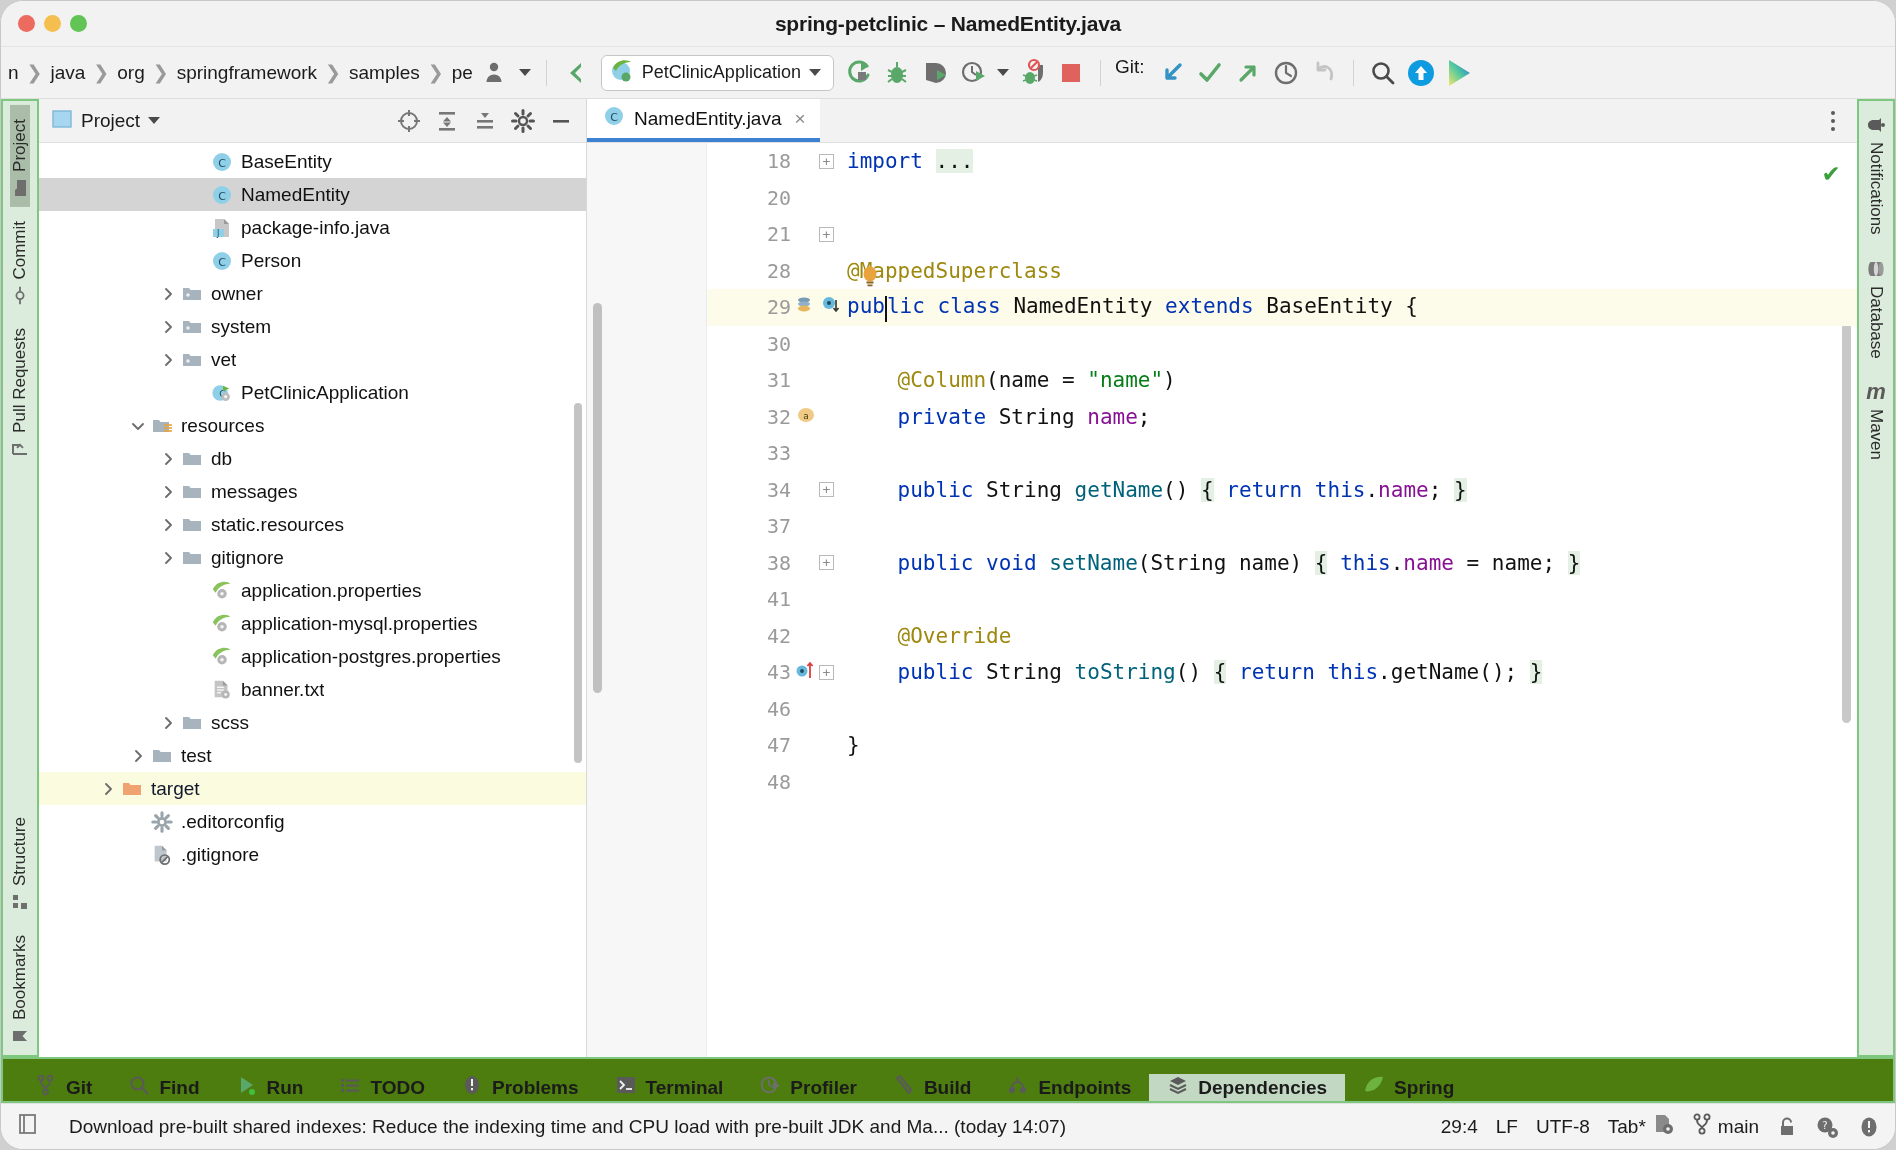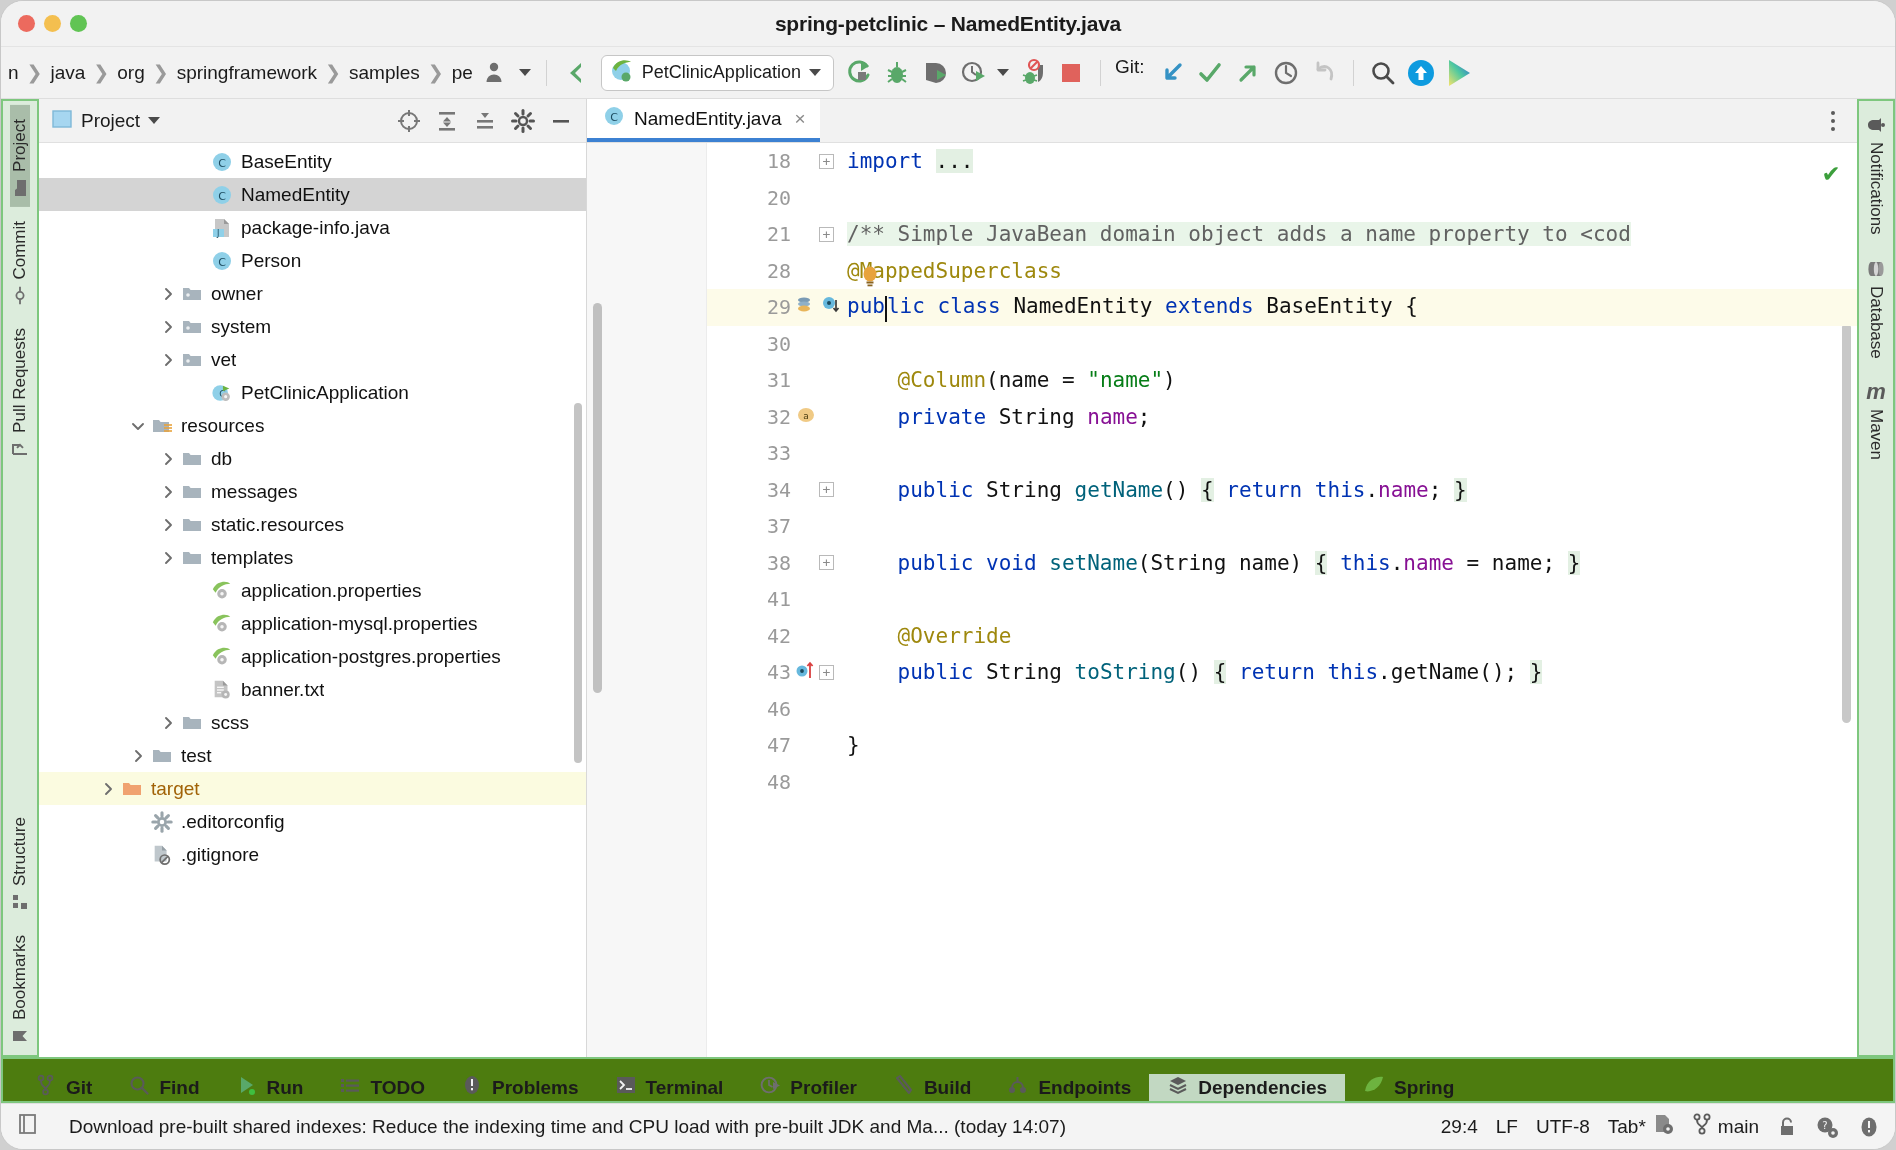--- a/index.html
+++ b/index.html
@@ -128,21 +128,21 @@
   .row.sel { background: #d4d4d4; }
   .row.hl { background: #fbfbe0; }
   .arrow {
     width: 18px; height: 18px; flex: 0 0 18px;
     display: inline-flex; align-items: center; justify-content: center;
     margin-right: 4px;
   }
   .arrow svg { display:block; }
   .ic { width: 22px; height: 22px; flex: 0 0 22px; margin-right: 8px; display:inline-flex;align-items:center;justify-content:center; }
   .lbl { overflow: hidden; }
-  .lbl.orange { color: #a16207; }
+  .lbl.orange { color: #0f172a; }
   .tree-scroll {
     position: absolute; right: 4px; top: 260px;
     width: 8px; height: 360px; border-radius: 4px; background: #c4c4c4;
   }
 
   
   .editor-region {
     flex: 1 1 auto; display: flex; flex-direction: column; min-width: 0;
     background: #fff;
   }
@@ -678,21 +678,21 @@
             <span class="arrow">
               <svg width="16" height="16" viewBox="0 0 16 16">
                 <path d="M6 3 L11 8 L6 13" stroke="#6e6e6e" stroke-width="1.9" fill="none" stroke-linecap="round" stroke-linejoin="round"></path>
               </svg>
             </span>
             <span class="ic">
               <svg width="22" height="22" viewBox="0 0 22 22">
                 <path d="M2 5 L8 5 L9.6 7 L20 7 L20 17 L2 17 Z" fill="#a8b4bd"></path>
               </svg>
             </span>
-            <span class="lbl">templates</span>
+            <span class="lbl">gitignore</span>
           </div>
           <div class="row">
             <span style="flex: 0 0 150px;"></span>
             <span class="arrow"></span>
             <span class="ic">
               <svg width="24" height="24" viewBox="0 0 24 24">
                 <path d="M2 10 C7 0 18 1 21 4 C15 4 8 7 5 14 Z" fill="#89c35c"></path>
                 <circle cx="12" cy="15" r="5.2" fill="#b6b6b6"></circle>
                 <circle cx="12" cy="15" r="1.9" fill="#f5f5f5"></circle>
               </svg>
@@ -852,21 +852,20 @@
               <span class="fold">+</span>
               <span class="ctext"><span class="impblue">import </span><span class="brhl">...</span></span>
             </div>
             <div class="cl">
               <span class="ln">20</span>
               <span class="ctext"></span>
             </div>
             <div class="cl">
               <span class="ln">21</span>
               <span class="fold">+</span>
-              <span class="ctext"><span class="cmt">/** Simple JavaBean domain object adds a name property to &lt;cod</span></span>
             </div>
             <div class="cl">
               <span class="ln">28</span>
               <span class="ctext"><span class="ann">@MappedSuperclass</span><span style="position: absolute; left: 12px; top: 6px;"><svg width="22" height="24" viewBox="0 0 22 24">
                     <ellipse cx="11" cy="9" rx="6.5" ry="7.5" fill="#e8a33d"></ellipse>
                     <rect x="7.5" y="16.5" width="7" height="2" fill="#8a6420"></rect>
                     <rect x="8.5" y="19.5" width="5" height="1.8" fill="#8a6420"></rect>
                   </svg></span></span>
             </div>
             <div class="cl current">

